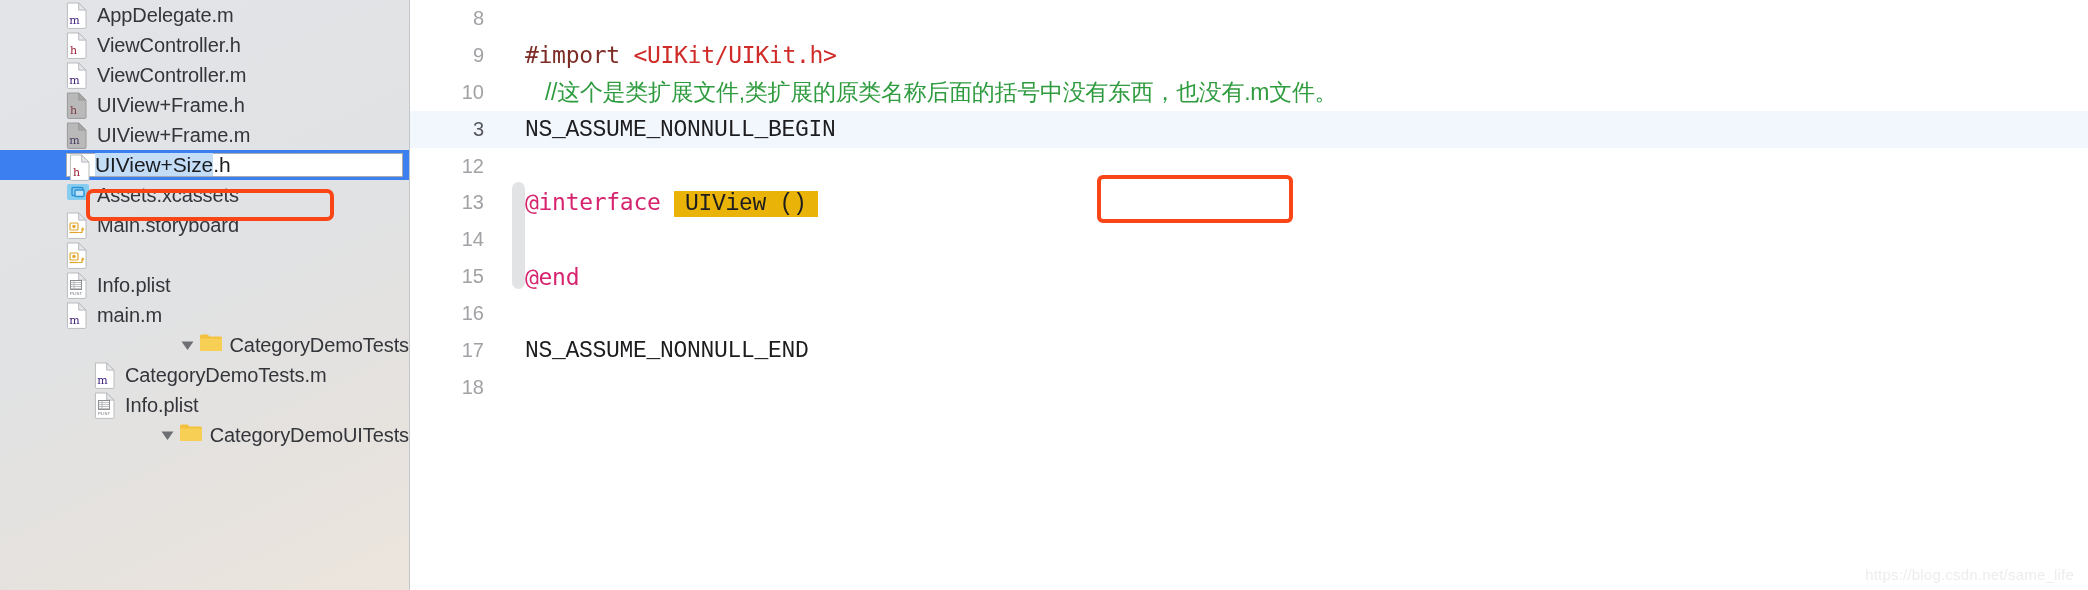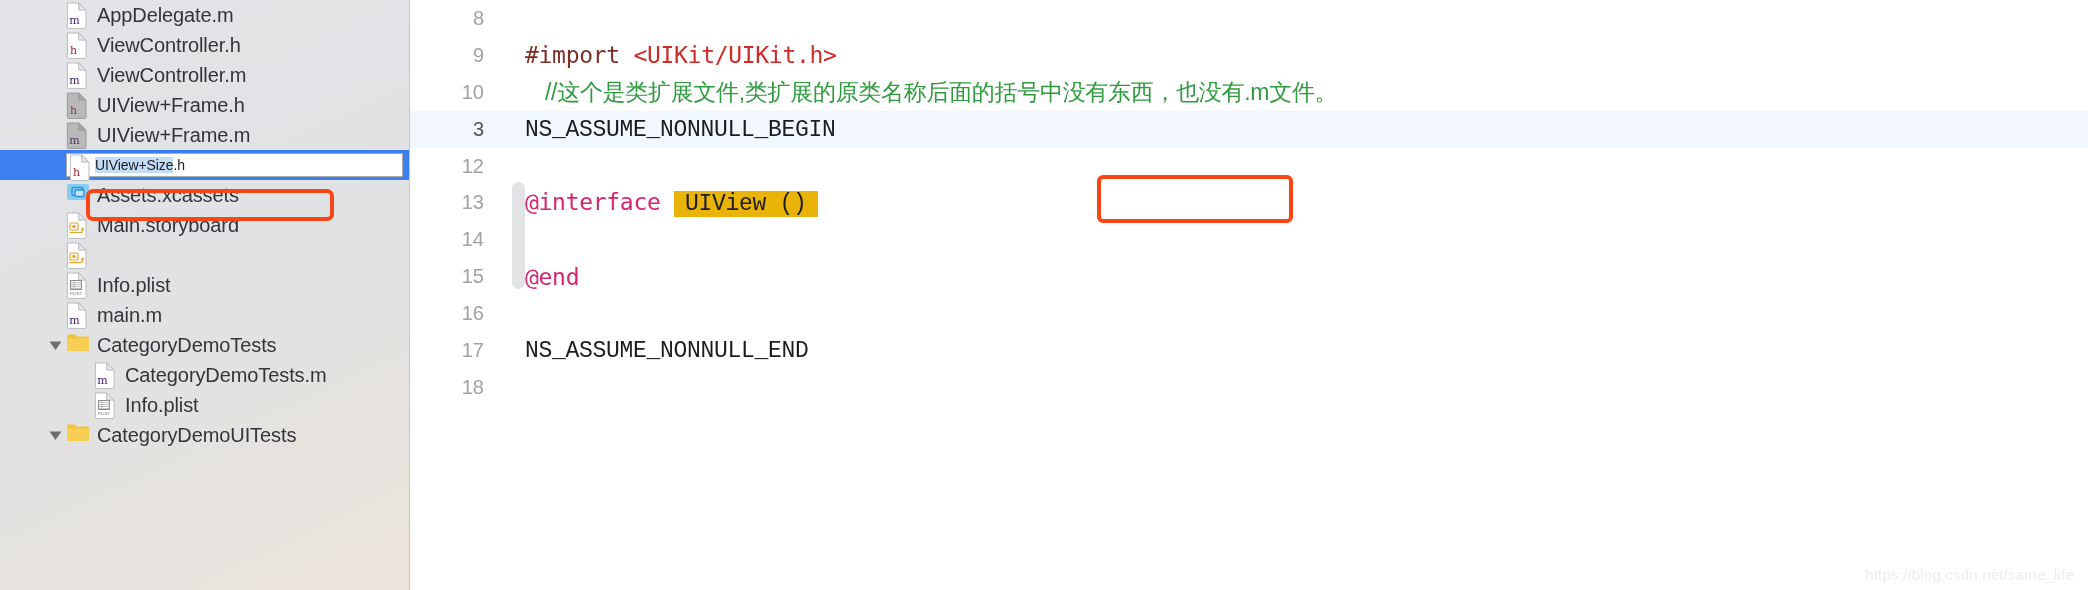--- a/index.html
+++ b/index.html
@@ -58,21 +58,21 @@
   .file-icon {
     position: relative;
     width: 22px;
     height: 27px;
     flex: 0 0 22px;
     margin-right: 9px;
   }
   .file-icon svg { display: block; }
 
   
-  .ind-1 { padding-left: 44px; }
+  .ind-1 { padding-left: 44px; justify-content: flex-end; }
   .ind-2 { padding-left: 66px; }
   .ind-3 { padding-left: 94px; }
 
   
   .nav-row.selected {
     background: #3b7ff0;
   }
   .nav-row.selected .label { color: #ffffff; }
 
   
@@ -90,21 +90,21 @@
     z-index: 4;
   }
   .rename-field .rn-icon {
     position: absolute;
     left: 2px;
     top: 0px;
     width: 20px;
     height: 24px;
   }
   .rename-text {
-    font-size: 14px;
+    font-size: 21px;
     color: #1b1c1f;
     letter-spacing: -0.1px;
     line-height: 22px;
   }
   .rename-text .sel {
     background: #c3ddf7;
   }
 
   
   .annot-box {

